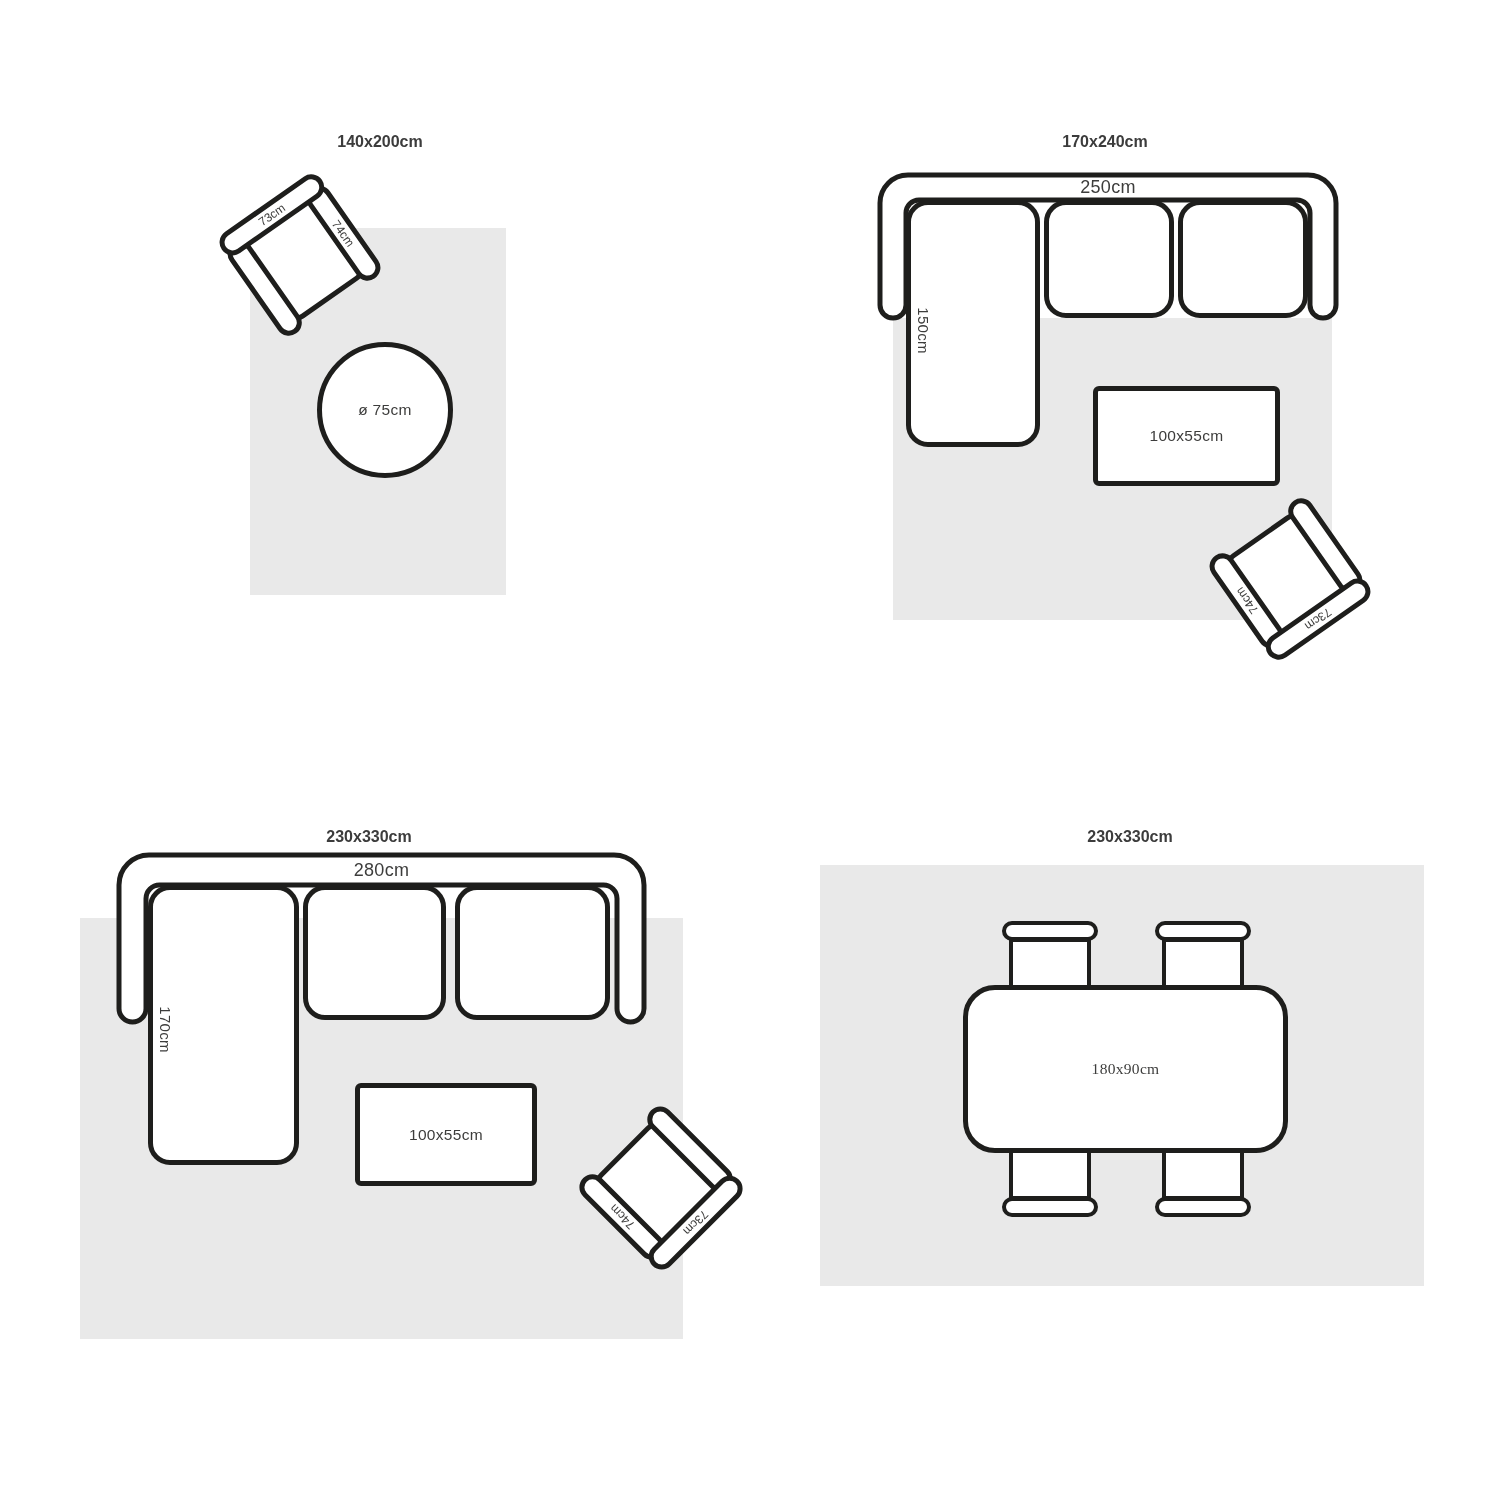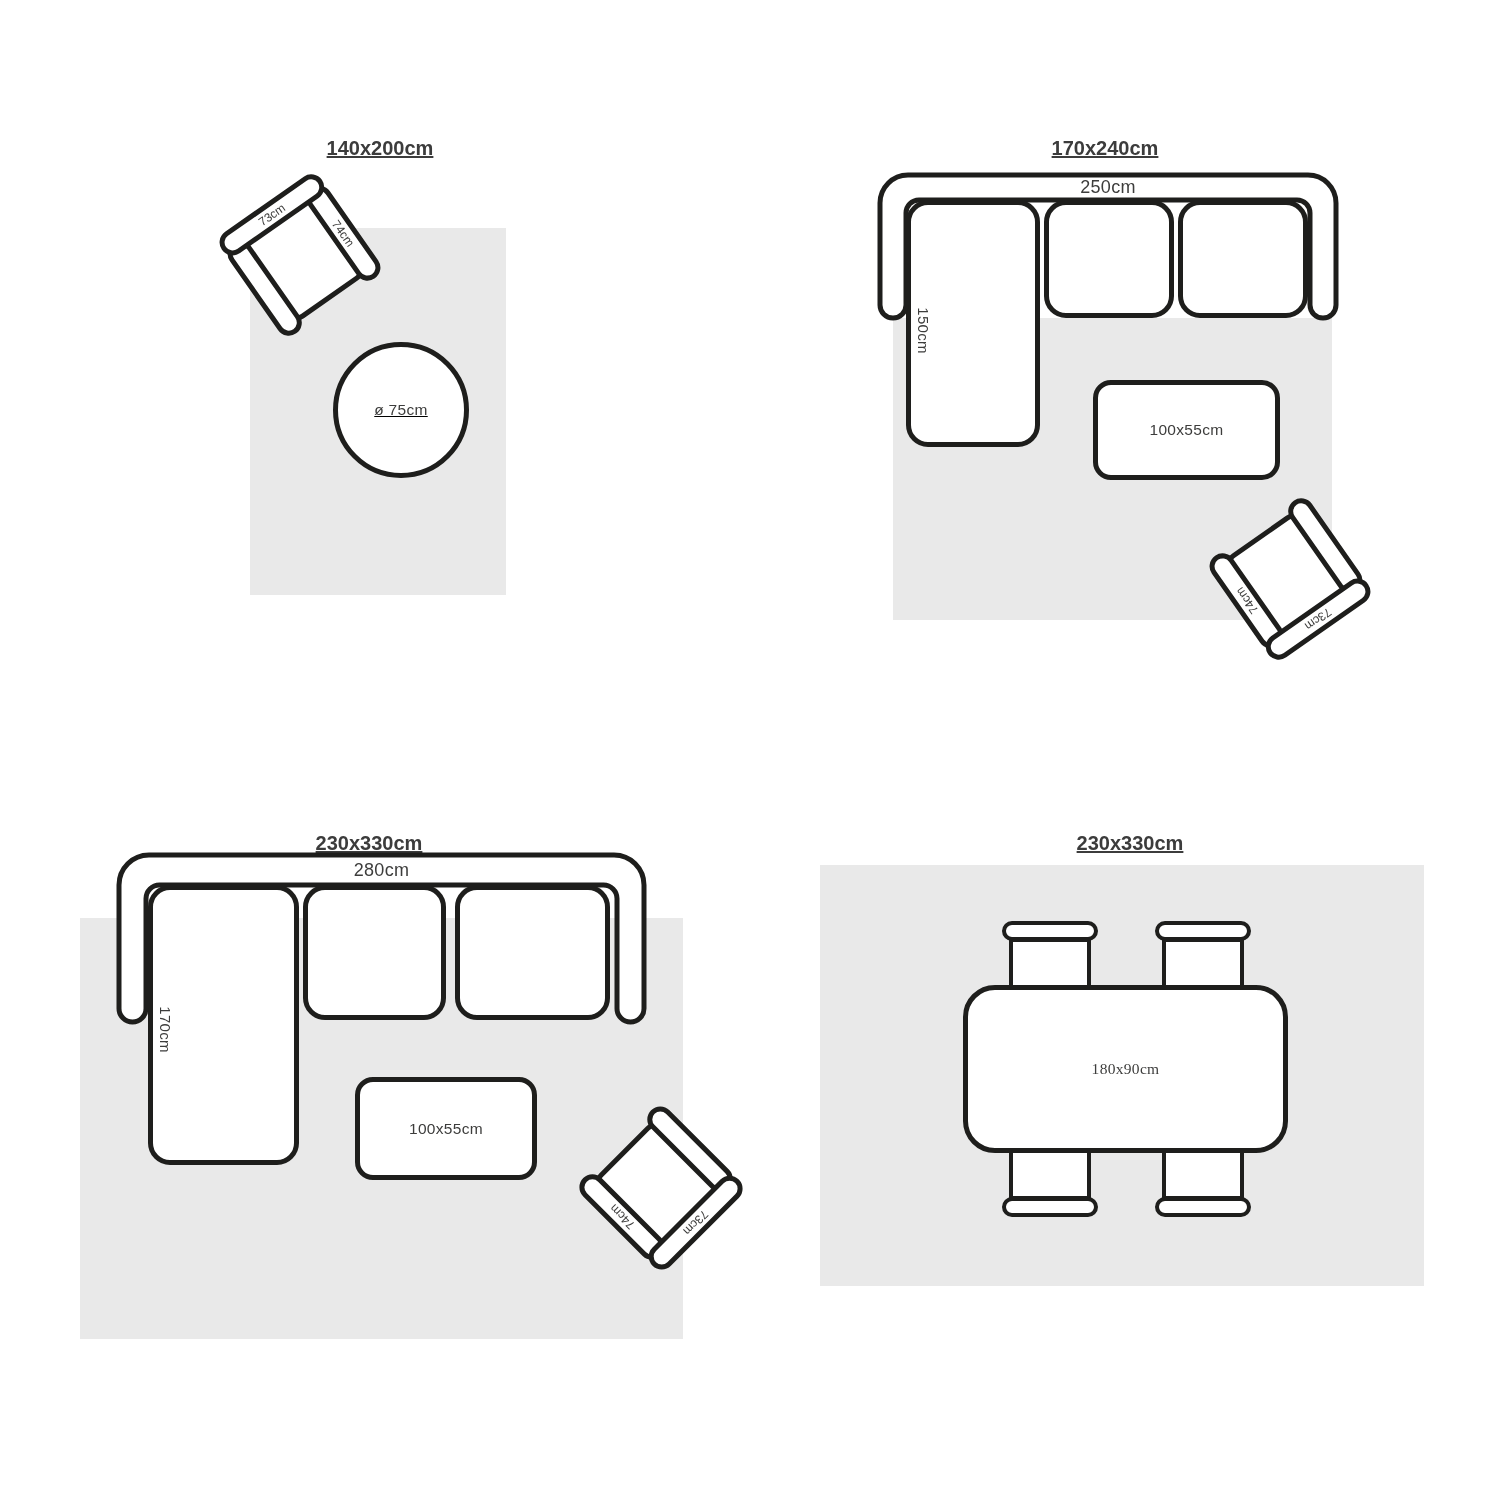--- a/index.html
+++ b/index.html
@@ -9,21 +9,21 @@
     --label-text:#3d3d3c;
     --furniture-fill:#ffffff;
   }
   html,body{margin:0;padding:0;background:#fff;}
   .canvas{
     position:relative;width:1500px;height:1500px;background:#fff;overflow:hidden;
     font-family:"Liberation Sans","DejaVu Sans",sans-serif;
   }
   .panel-title{
     position:absolute;transform:translateX(-50%);
-    font-size:20px;font-weight:bold;color:var(--title-text);white-space:nowrap;text-decoration:underline;
+    font-size:16px;font-weight:bold;color:var(--title-text);white-space:nowrap;
   }
   .rug{position:absolute;background:var(--rug-fill);}
   .dim-label{
     position:absolute;color:var(--label-text);font-size:15.5px;font-weight:400;
     white-space:nowrap;letter-spacing:0.3px;
   }
   .center-flex{display:flex;align-items:center;justify-content:center;}
   
   .armchair{position:absolute;width:122px;height:124px;}
   .armchair .seat{
@@ -62,21 +62,21 @@
   .vlabel{
     position:absolute;width:20px;height:62px;display:flex;align-items:center;justify-content:center;
   }
   .vlabel span{
     transform:rotate(90deg);white-space:nowrap;color:var(--label-text);
     font-size:15px;font-weight:400;letter-spacing:0.3px;
   }
   
   .coffee-table{
     position:absolute;box-sizing:border-box;background:var(--furniture-fill);
-    border:5px solid var(--stroke);border-radius:18px;
+    border:5px solid var(--stroke);border-radius:6px;margin-top:6px;
   }
   .round-table{
     position:absolute;box-sizing:border-box;background:var(--furniture-fill);
     border:5px solid var(--stroke);border-radius:50%;
   }
   .dining-table{
     position:absolute;box-sizing:border-box;background:var(--furniture-fill);
     border:5px solid var(--stroke);border-radius:32px;z-index:3;font-family:Liberation Serif, serif;
   }
   
@@ -103,21 +103,21 @@
       <div class="seat"></div>
       <div class="arm arm-left"></div>
       <div class="arm arm-right">
         <span class="chair-label">74cm</span>
       </div>
       <div class="back">
         <span class="chair-label">73cm</span>
       </div>
     </div>
 
-    <div class="round-table center-flex" style="left:333px;top:342px;width:136px;height:136px;text-decoration:underline;">
+    <div class="round-table center-flex" style="left:317px;top:342px;width:136px;height:136px;">
       <span class="dim-label" style="position:static;">ø 75cm</span>
     </div>
   </section>
 
   <section>
     <h2 class="panel-title" style="left:1105px;top:120px;">170x240cm</h2>
 
     <div class="rug" style="left:893px;top:318px;width:439px;height:302px;"></div>
 
     <div class="cushion" style="left:906px;top:200px;width:134px;height:247px;"></div>

